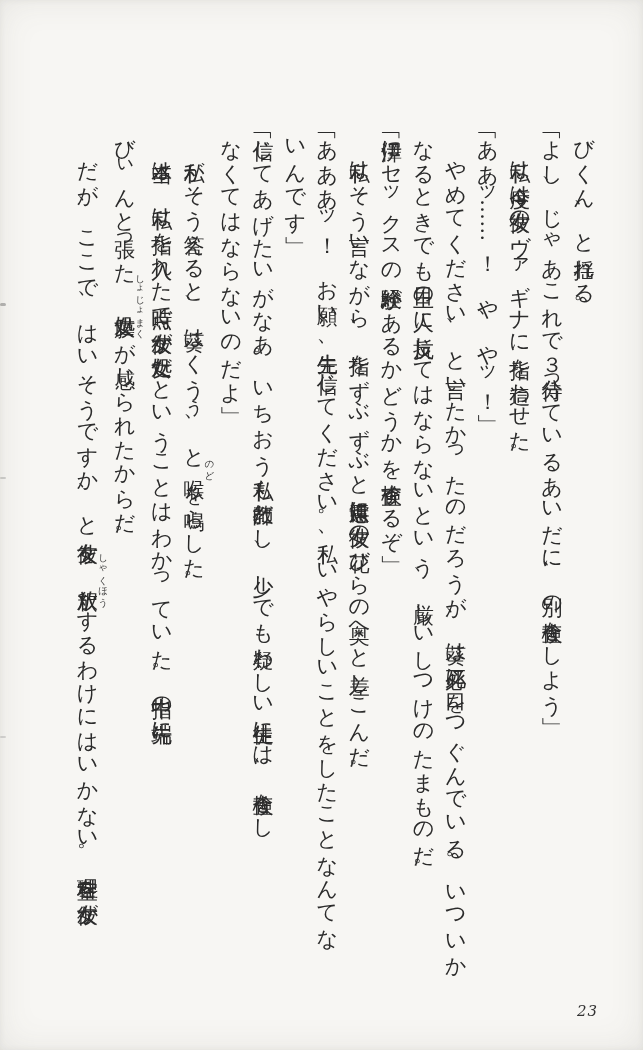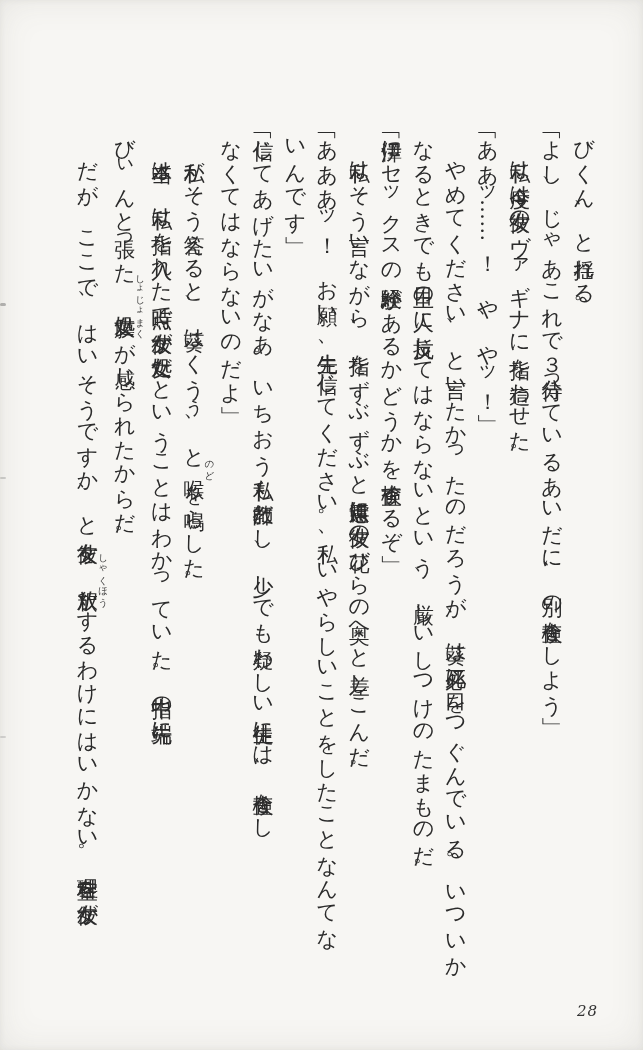--- a/index.html
+++ b/index.html
@@ -85,18 +85,18 @@
       <div class="line indent">私はそう言いながら、指をずぶずぶと無遠慮に彼女の花びらの奥へと差しこんだ。</div>
       <div class="line">「あああッ！　お願い、先生、信じてください。私、いやらしいことをしたことなんてな</div>
       <div class="line">いんです」</div>
       <div class="line">「信じてあげたいがなあ。いちおう私も教師だし、少しでも疑わしい生徒には、検査をし</div>
       <div class="line">なくてはならないのだよ」</div>
       <div class="line indent">私がそう答えると、葵はくうぅ、と<ruby>喉<rt>のど</rt></ruby>を鳴らした。</div>
       <div class="line indent">本当は、私は指を入れた時点で彼女が処女だということはわかっていた。中指の先端に、</div>
       <div class="line">びぃんと張った<ruby>処女膜<rt>しょじょまく</rt></ruby>が感じられたからだ。</div>
       <div class="line indent">だが、ここで、はいそうですか、と彼女を<ruby>釈放<rt>しゃくほう</rt></ruby>するわけにはいかない。理科室を彼女が</div>
     </div>
-  <div class="page-number">28</div>
+  <div class="page-number">23</div>
   <div class="scan-mark m1"></div>
   <div class="scan-mark m2"></div>
   <div class="scan-mark m3"></div>
   <div class="vignette"></div>
 </div>
 
 </body></html>

